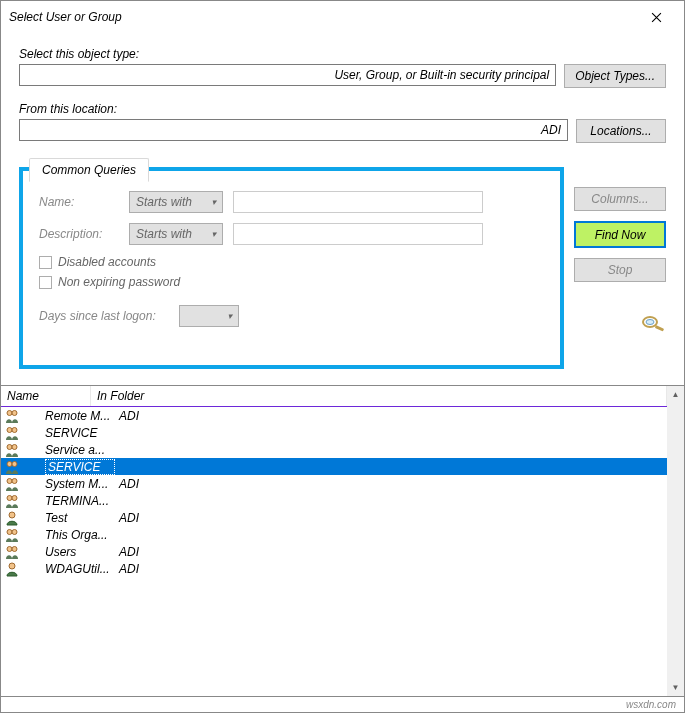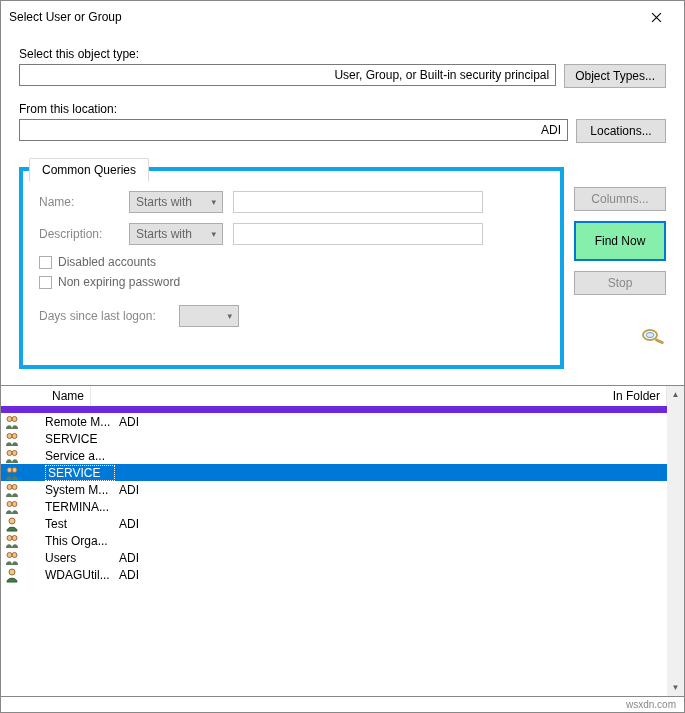--- a/index.html
+++ b/index.html
@@ -1,48 +1,48 @@
 <!DOCTYPE html>
 <html><head>
 <meta charset="utf-8">
 <style>
   * { box-sizing: border-box; font-family: "Segoe UI", Tahoma, sans-serif; font-size: 12px; }
   html, body { margin: 0; padding: 0; }
   body { background: #fff; }
-  .window { width: 685px; height: 713px; border: 1px solid #888; background: #fff; display: flex; flex-direction: column; }
+  .window { width: 685px; height: 713px; border: 1px solid #888; background: #fff; display: flex; flex-direction: column; font-style: italic; }
   .titlebar { height: 32px; display: flex; align-items: center; padding: 0 8px; justify-content: space-between; }
   .titlebar .title { font-size: 12px; }
   .titlebar .close { width: 40px; height: 28px; display: flex; align-items: center; justify-content: center; }
   .titlebar .close svg { width: 11px; height: 11px; }
   .content { padding: 14px 18px 6px 18px; }
   .lbl { display: block; margin-bottom: 3px; }
   .row { display: flex; gap: 8px; margin-bottom: 14px; text-align: right; }
   .textfield { flex: 1; border: 1px solid #7a7a7a; padding: 3px 6px; height: 22px; background: #fff; }
   .btn { min-width: 90px; height: 24px; border: 1px solid #adadad; background: #e1e1e1; padding: 0 10px; cursor: default; display: inline-flex; align-items: center; justify-content: center; }
   .btn.disabled { color: #888; background: #e1e1e1; }
-  .btn.highlighted { border: 2px solid #0078d7; background: #86efac; height: 40px; }
+  .btn.highlighted { border: 2px solid #0078d7; background: #bef264; height: 27px; }
   .btn.primary { border: 1px solid #0078d7; background: #fff; }
   .queries-wrap { display: flex; gap: 10px; margin-bottom: 10px; }
   .tab-panel { flex: 1; border: 4px solid #0ea5e9; position: relative; padding: 20px 16px 28px 16px; margin-top: 10px; }
   .tab-label { position: absolute; top: -13px; left: 6px; background: #fff; border: 1px solid #d9d9d9; border-bottom: 1px solid #fff; border-radius: 2px 2px 0 0; padding: 4px 12px; }
   .q-row { display: flex; align-items: center; gap: 10px; margin-bottom: 10px; }
   .q-label { width: 80px; color: #888; }
   .q-select { width: 94px; height: 22px; border: 1px solid #adadad; background: #e1e1e1; color: #666; display: flex; align-items: center; justify-content: space-between; padding: 0 6px; }
   .q-select .chev { font-size: 9px; color: #666; }
   .q-input { flex: 1; max-width: 250px; height: 22px; border: 1px solid #ccc; background: #fff; }
   .chk-row { display: flex; align-items: center; gap: 6px; margin-bottom: 6px; color: #666; }
   .chk { width: 13px; height: 13px; border: 1px solid #adadad; background: #fff; }
   .side-btns { width: 92px; display: flex; flex-direction: column; gap: 10px; padding-top: 30px; align-items: stretch; }
   .side-btns .btn { width: 100%; }
   .magnify { align-self: flex-end; margin-top: 20px; }
   .action-row { display: flex; justify-content: flex-end; gap: 10px; padding: 4px 18px 6px 18px; align-items: center; }
   .action-row .sr-label { margin-right: auto; }
   .results { flex: 1; border-top: 1px solid #888; border-bottom: 1px solid #888; display: flex; overflow: hidden; }
   .results-main { flex: 1; overflow: auto; }
-  .results-head { display: flex; border-bottom: 7px solid #6d28d9; background: #fff; text-align: right; }
+  .results-head { display: flex; border-bottom: 1px solid #6d28d9; background: #fff; }
   .results-head .col { padding: 3px 6px; border-right: 1px solid #e8e8e8; }
   .col.name { width: 90px; }
   .col.folder { flex: 1; }
   .results-body .r-row { display: flex; align-items: center; height: 17px; }
   .r-row .icon { width: 18px; height: 16px; display: flex; align-items: center; justify-content: center; margin-left: 2px; }
   .r-row .r-name { width: 70px; white-space: nowrap; overflow: hidden; text-overflow: ellipsis; margin-left: 24px; }
   .r-row .r-folder { flex: 1; padding-left: 4px; }
   .r-row.selected { background: #0078d7; color: #fff; }
   .r-row.selected .r-name { background: #0078d7; border: 1px dotted #fff; padding: 0 2px; box-sizing: border-box; }
   .scroll-col { width: 17px; background: #f0f0f0; display: flex; flex-direction: column; }

